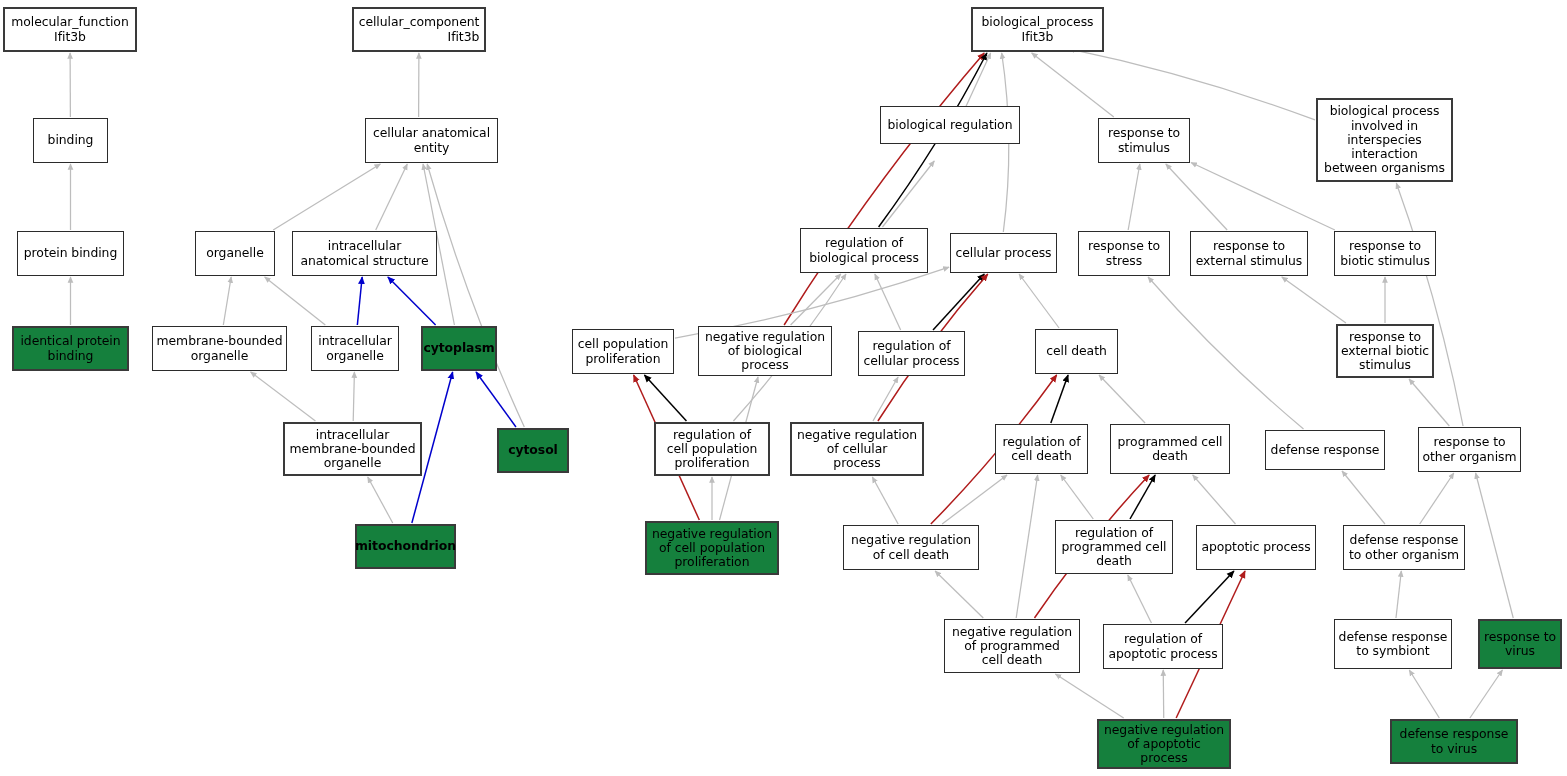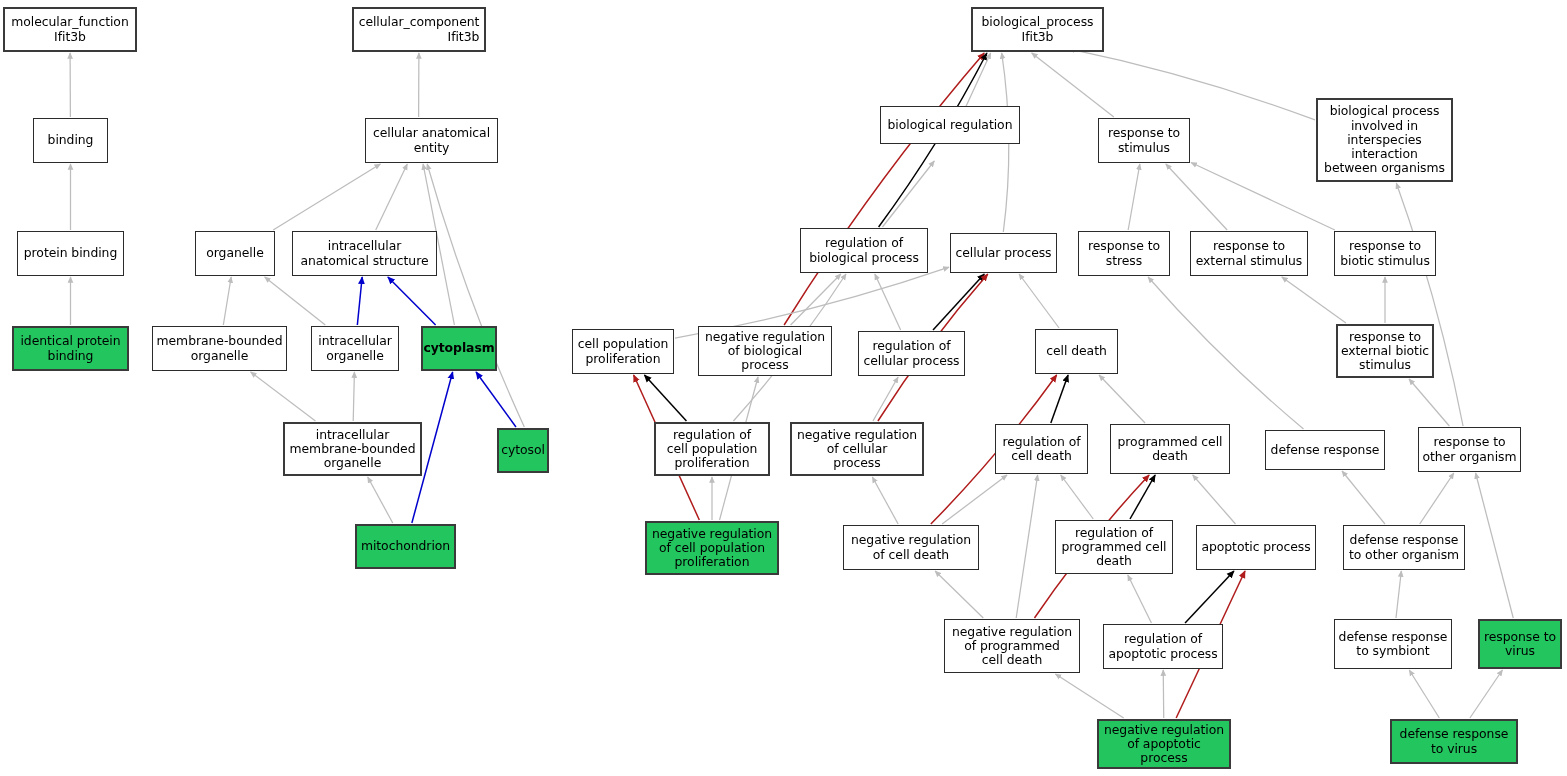--- a/index.html
+++ b/index.html
@@ -23,21 +23,21 @@
     align-items:center;
     justify-content:center;
     text-align:center;
     font-size:12.4px;
     line-height:14.2px;
     white-space:pre-line;
     padding:1px 2px;
     letter-spacing:-0.05px;
   }
   .node.root{border-width:2px;border-color:#3a3a3a;}
-  .node.hl{background:#22c55e;border-width:2px;border-color:#3a3a3a;}
+  .node.hl{background:#15803d;border-width:2px;border-color:#3a3a3a;}
   .node.thick{border-width:2px;border-color:#3a3a3a;}
 </style>
 </head>
 <body>
 
 <div id="canvas">
   <svg id="edges" xmlns="http://www.w3.org/2000/svg">
       <defs>
         <marker id="arw-is_a" viewBox="0 0 10 10" refX="9" refY="5" markerWidth="5.2" markerHeight="5.2" orient="auto-start-reverse">
           <path d="M 0 0.6 L 10 5 L 0 9.4 z" fill="#bdbdbd"></path>
@@ -134,22 +134,22 @@
       <div class="node" style="left: 292px; top: 231px; width: 145px; height: 45px;">intracellular
 anatomical structure</div>
       <div class="node" style="left: 152px; top: 326px; width: 135px; height: 45px;">membrane-bounded
 organelle</div>
       <div class="node" style="left: 311px; top: 326px; width: 88px; height: 45px;">intracellular
 organelle</div>
       <div class="node hl" style="left: 421px; top: 326px; width: 76px; height: 45px; font-weight: bold;">cytoplasm</div>
       <div class="node thick" style="left: 283px; top: 422px; width: 139px; height: 54px;">intracellular
 membrane-bounded
 organelle</div>
-      <div class="node hl" style="left: 497px; top: 428px; width: 52px; height: 45px;">cytosol</div>
-      <div class="node hl" style="left: 355px; top: 524px; width: 101px; height: 45px;">mitochondrion</div>
+      <div class="node hl" style="left: 497px; top: 428px; width: 72px; height: 45px; font-weight: bold;">cytosol</div>
+      <div class="node hl" style="left: 355px; top: 524px; width: 101px; height: 45px; font-weight: bold;">mitochondrion</div>
       <div class="node root" style="left: 935px; top: 7px; width: 133px; height: 45px; margin-left: 36px;">biological_process
 Ifit3b</div>
       <div class="node" style="left: 880px; top: 106px; width: 140px; height: 38px;">biological regulation</div>
       <div class="node" style="left: 1098px; top: 118px; width: 92px; height: 45px;">response to
 stimulus</div>
       <div class="node thick" style="left: 1316px; top: 98px; width: 137px; height: 84px;">biological process
 involved in
 interspecies
 interaction
 between organisms</div>

